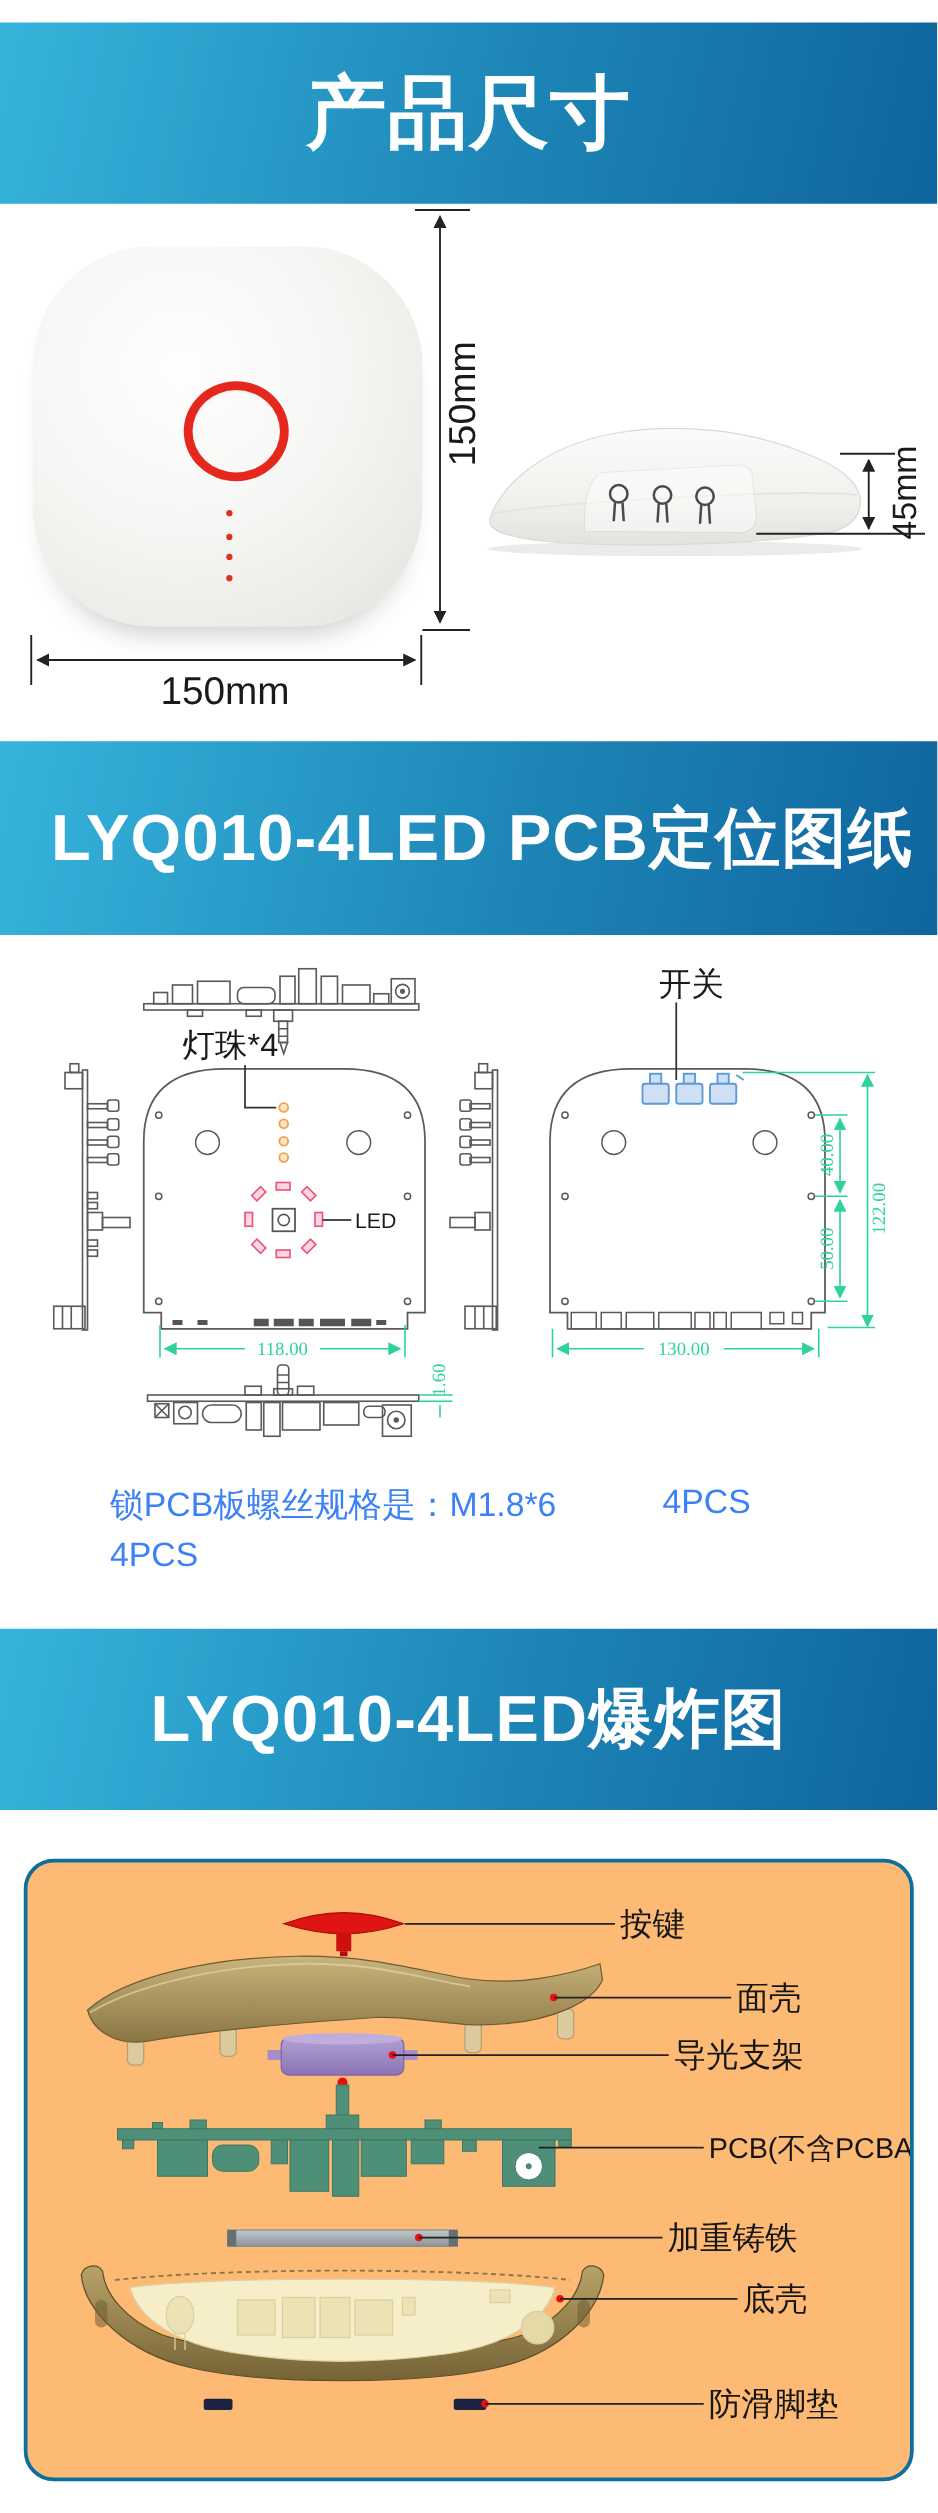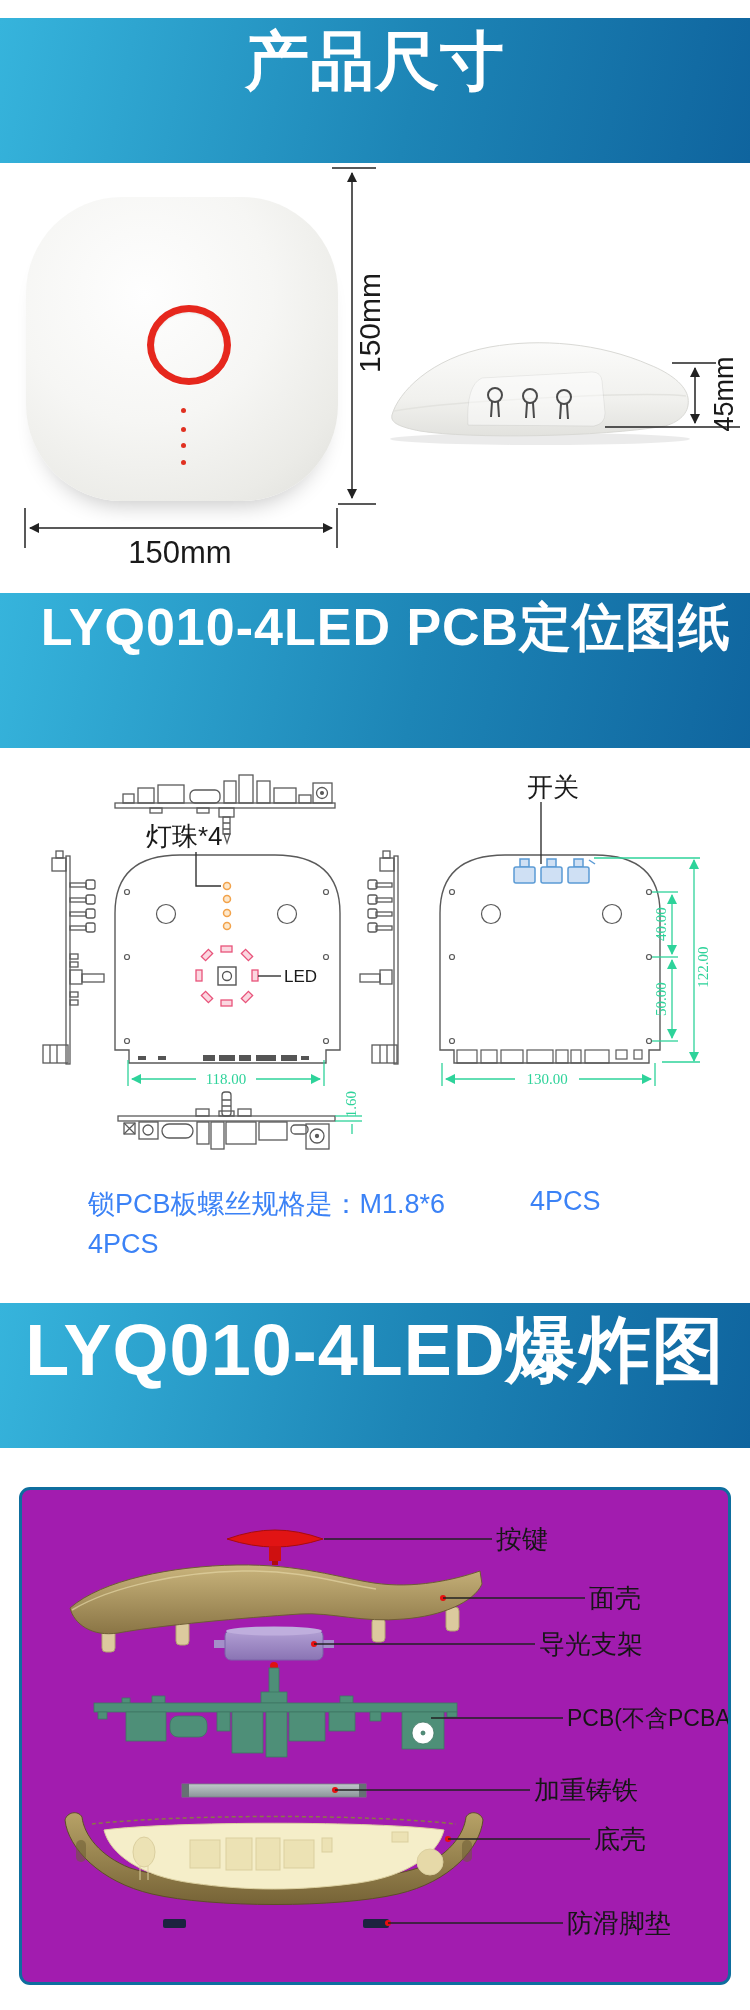--- a/index.html
+++ b/index.html
@@ -1,37 +1,37 @@
 <!DOCTYPE html>
 <html><head>
 <meta charset="utf-8">
 <style>
   html,body{margin:0;padding:0;background:#fff;}
   .page{position:relative;width:750px;height:2010px;background:#fff;overflow:hidden;
         font-family:"Liberation Sans",sans-serif;}
-  .banner{position:absolute;left:0;width:750px;display:flex;align-items:flex-start;justify-content:center;
+  .banner{position:absolute;left:0;width:750px;display:flex;align-items:center;justify-content:center;
           background:linear-gradient(102deg,#36b4dc 0%,#1d85b6 55%,#0f649e 100%);
           color:#fff;font-weight:bold;letter-spacing:1px;}
   .banner-1{top:18px;height:145px;font-size:64px;}
   .banner-2{top:593px;height:155px;font-size:52px;padding-left:11px;}
-  .banner-3{top:1303px;height:145px;font-size:72px;}
+  .banner-3{top:1303px;height:145px;font-size:52px;}
   .section-size{position:absolute;left:0;top:163px;width:750px;height:430px;}
   .device-top{position:absolute;left:26px;top:34px;width:312px;height:304px;border-radius:96px;
               background:radial-gradient(circle at 38% 32%,#fefefe 0%,#f6f6f4 45%,#ebebe7 78%,#dfdfdb 100%);
               box-shadow:0 18px 22px -14px rgba(0,0,0,0.22);}
   .ring{position:absolute;left:121px;top:108px;width:84px;height:80px;box-sizing:border-box;
         border:7px solid #e6271d;border-radius:50%;
         box-shadow:inset 0 1px 2px rgba(0,0,0,0.08),0 1px 2px rgba(255,255,255,0.8);}
   .dot{position:absolute;width:5px;height:5px;border-radius:50%;background:#e03020;left:155px;}
   .svg-abs{position:absolute;left:0;top:0;}
   .section-pcb{position:absolute;left:0;top:748px;width:750px;height:555px;}
   .note-row{position:absolute;left:88px;width:580px;display:flex;color:#3b82f6;font-size:27px;}
   .note-label{width:442px;}
   .section-exploded{position:absolute;left:19px;top:1487px;width:706px;height:492px;
-        border:3px solid #0e6e9e;border-radius:11px;background:#a21caf;}
+        border:3px solid #0e6e9e;border-radius:24px;background:#fdba74;}
 </style>
 </head>
 <body>
 
 <div class="page">
 
   <div class="banner banner-1">
     <span>产品尺寸</span>
   </div>
 

